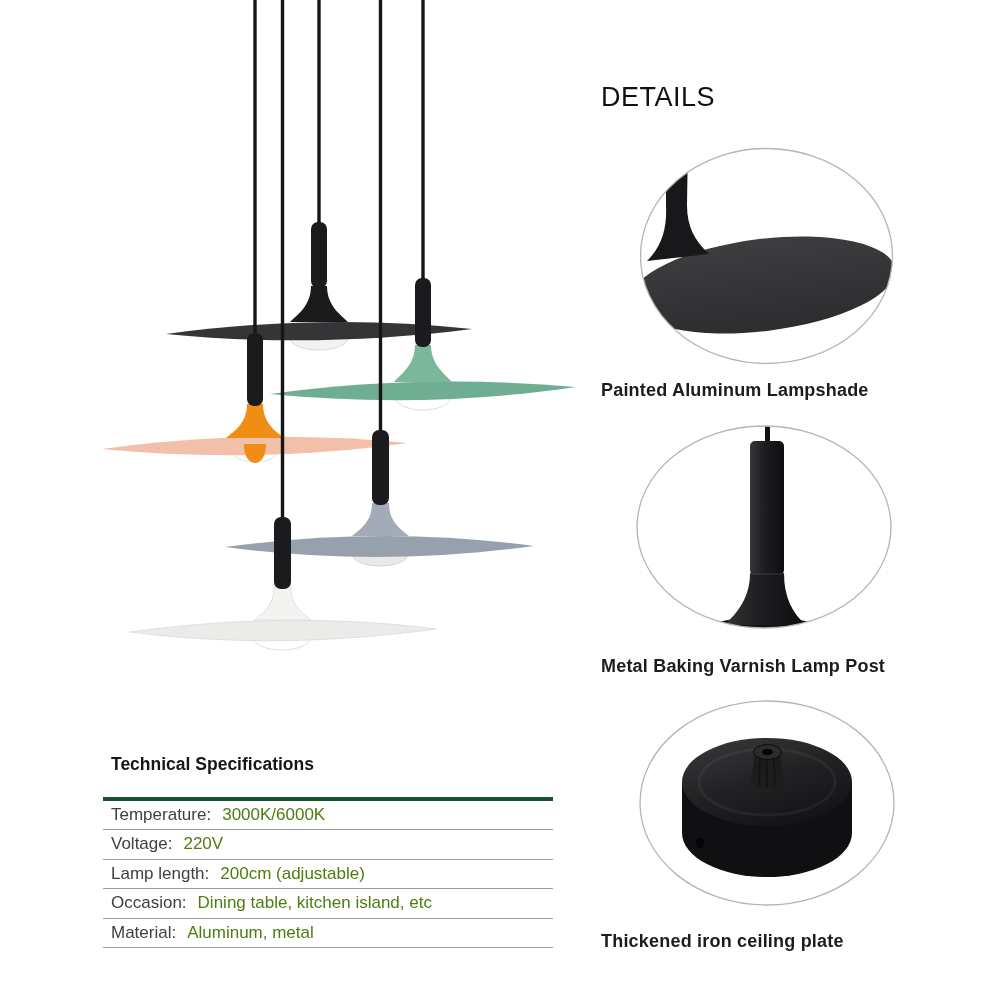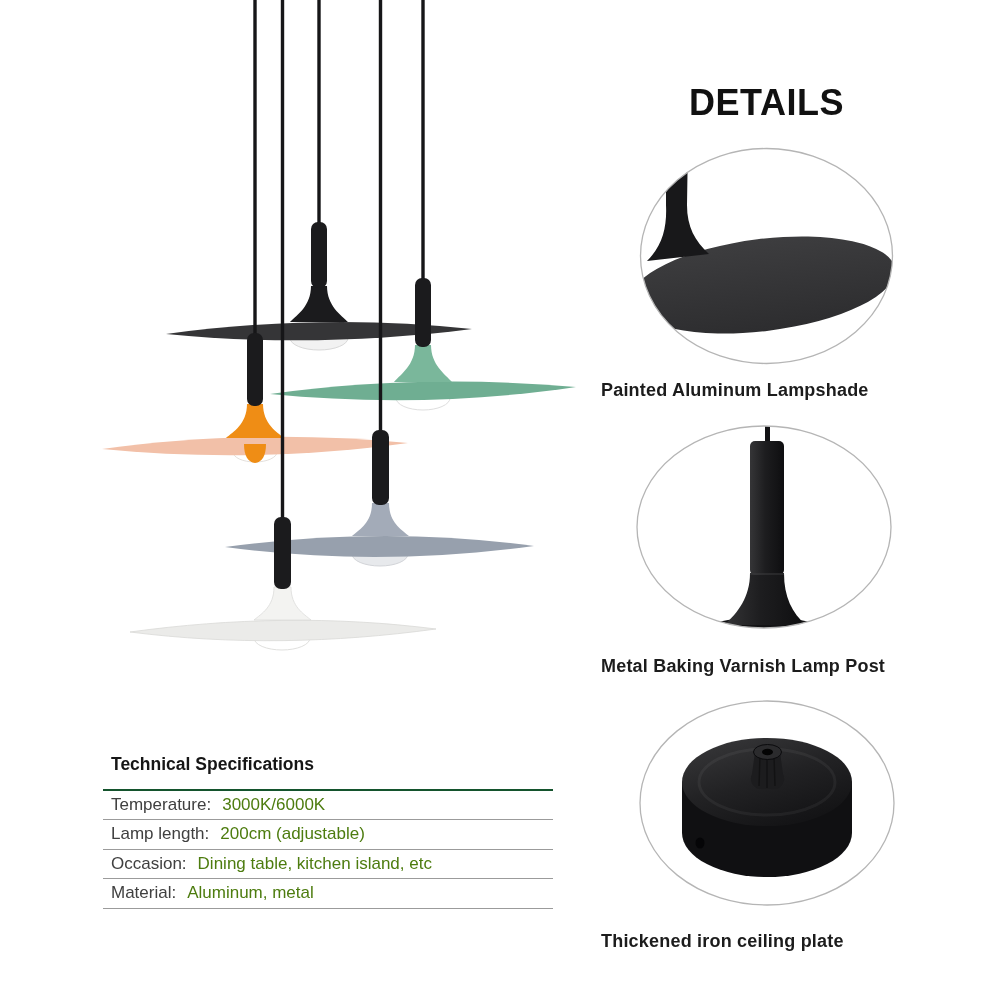--- a/index.html
+++ b/index.html
@@ -1,26 +1,26 @@
 <!DOCTYPE html>
 <html><head>
 <meta charset="utf-8">
 <style>
   html,body{margin:0;padding:0;background:#ffffff;}
   .canvas{position:relative;width:1000px;height:1000px;background:#ffffff;overflow:hidden;
           font-family:"Liberation Sans",sans-serif;color:#1f1f1f;}
   .abs{position:absolute;}
-  .details-heading{left:601px;top:82px;width:331px;text-align:center;
-                   font-size:36px;font-weight:bold;letter-spacing:.5px;color:#111;}
+  .details-heading{left:601px;top:82px;width:331px;
+                   font-size:27px;font-weight:normal;letter-spacing:.5px;color:#111;}
   .detail-caption{left:601px;width:331px;text-align:left;font-size:18px;font-weight:600;
                   letter-spacing:.2px;color:#1c1c1c;}
   .cap-1{top:380px;} .cap-2{top:656px;} .cap-3{top:931px;}
   .specs{left:103px;top:751px;width:450px;}
   .specs-heading{font-size:17.5px;font-weight:bold;color:#161616;
-                 padding:3px 0 14px 8px;border-bottom:2px solid #14532d;}
+                 padding:3px 0 22px 8px;border-bottom:4px solid #14532d;}
   .spec-row{height:28.4px;line-height:28.4px;border-bottom:1px solid #9b9b9b;
             padding-left:8px;font-size:17px;white-space:nowrap;}
   .spec-label{color:#404040;}
   .spec-value{margin-left:11px;color:#4d7c0f;}
   svg{display:block;}
 </style>
 </head>
 <body>
 
 <div class="canvas">
@@ -138,20 +138,23 @@
     <ellipse cx="128" cy="103" rx="127" ry="102" fill="none" stroke="#b5b5b5" stroke-width="1.3"></ellipse>
   </svg>
   <div class="abs detail-caption cap-3">Thickened iron ceiling plate</div>
 
   <div class="abs specs">
     <div class="specs-heading">Technical Specifications</div>
     <div class="spec-row">
       <span class="spec-label">Temperature:</span><span class="spec-value">3000K/6000K</span>
     </div>
     <div class="spec-row">
+      <span class="spec-label">Voltage:</span><span class="spec-value">220V</span>
+    </div>
+    <div class="spec-row">
       <span class="spec-label">Lamp length:</span><span class="spec-value">200cm (adjustable)</span>
     </div>
     <div class="spec-row">
       <span class="spec-label">Occasion:</span><span class="spec-value">Dining table, kitchen island, etc</span>
     </div>
     <div class="spec-row">
       <span class="spec-label">Material:</span><span class="spec-value">Aluminum, metal</span>
     </div>
   </div>
 

